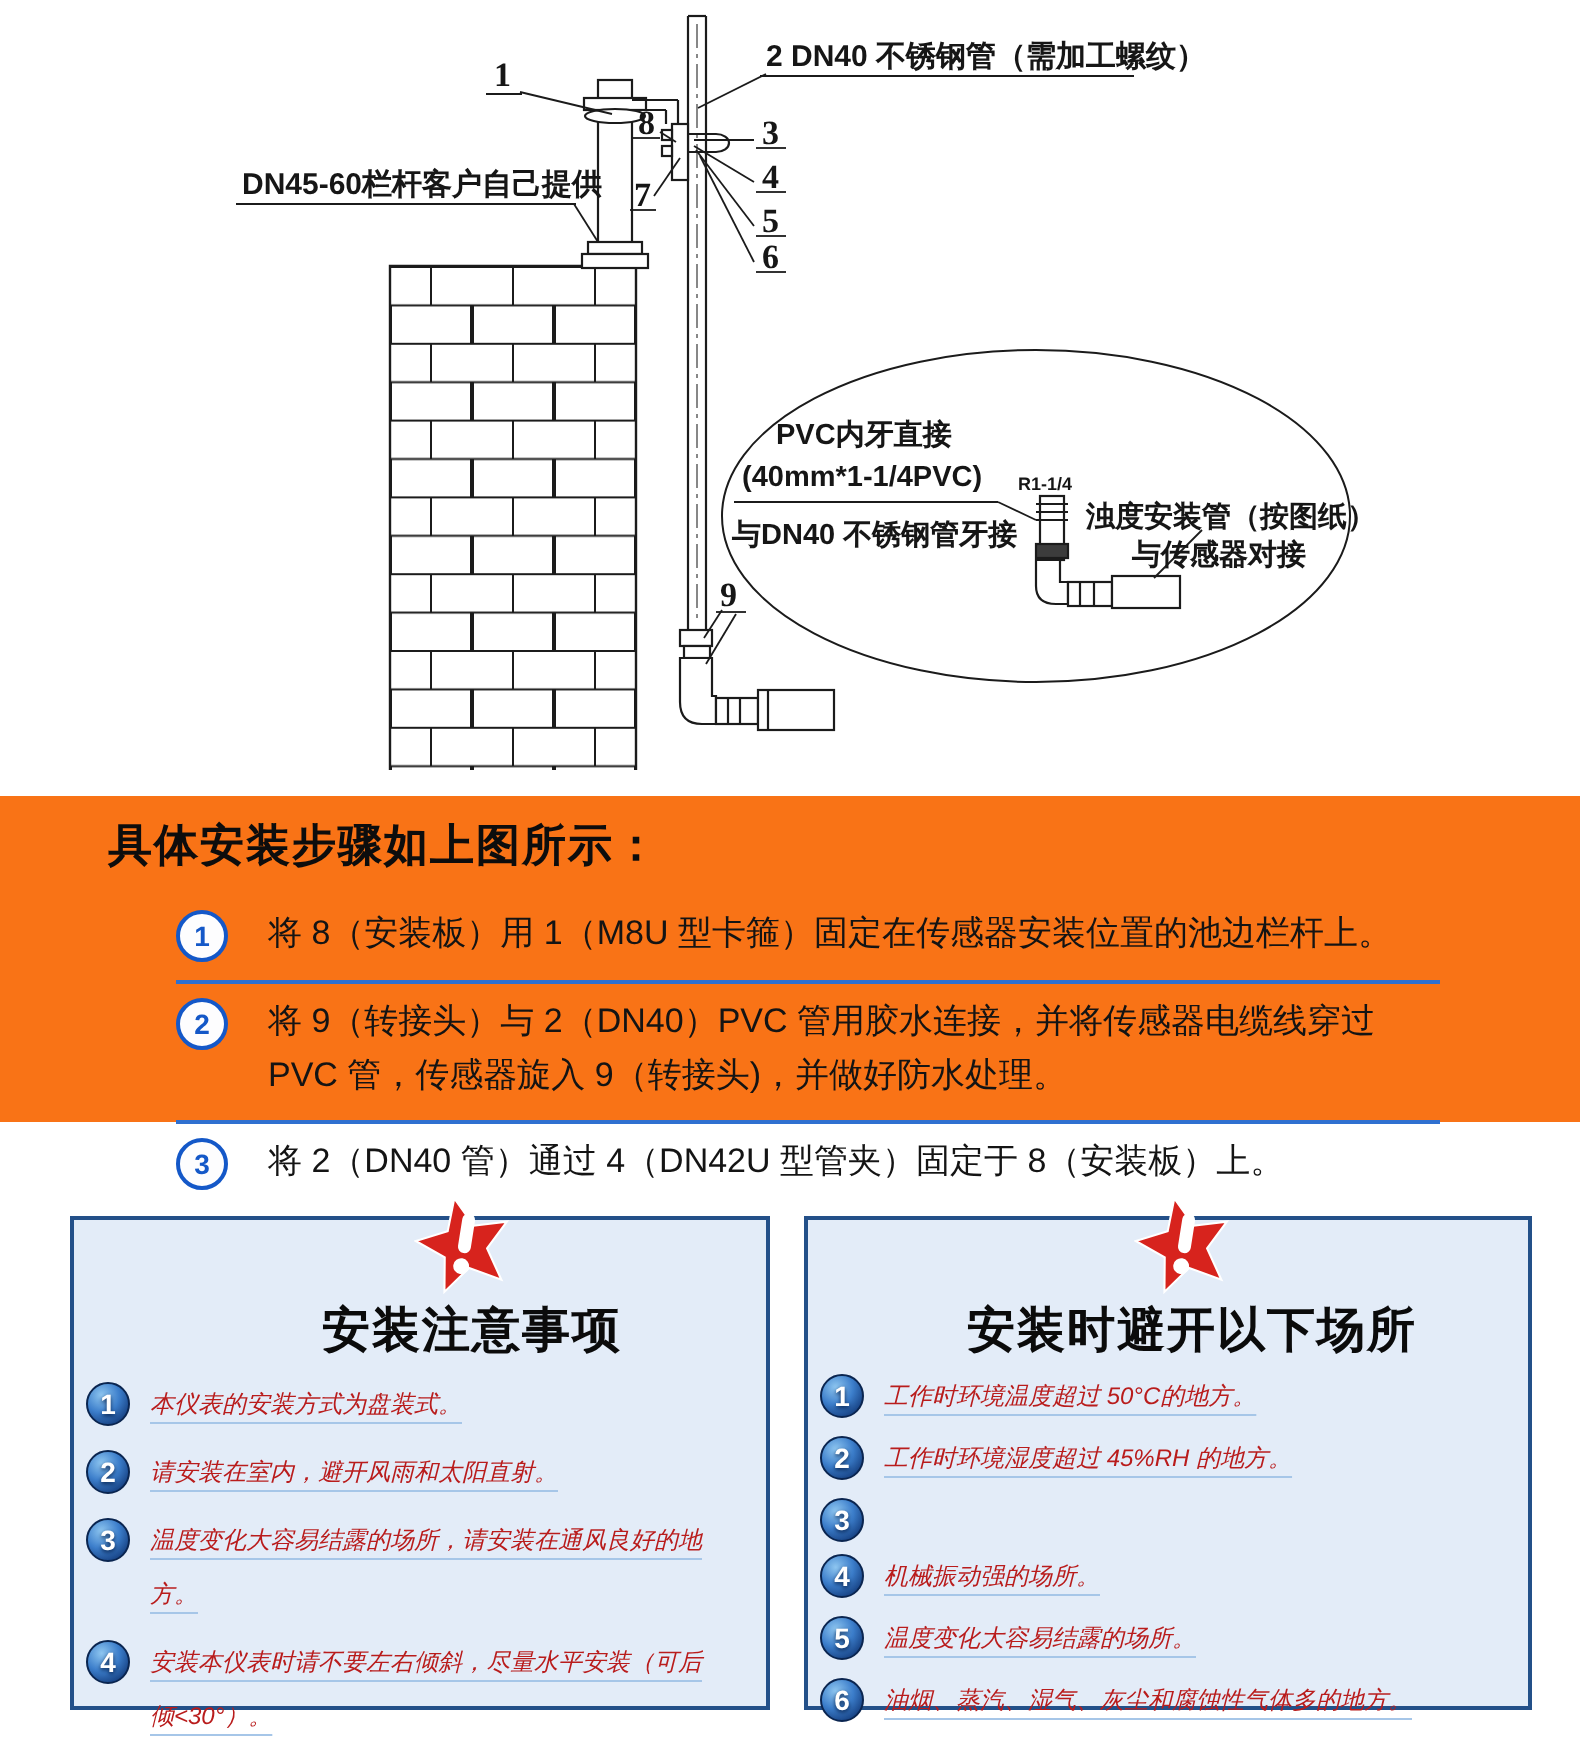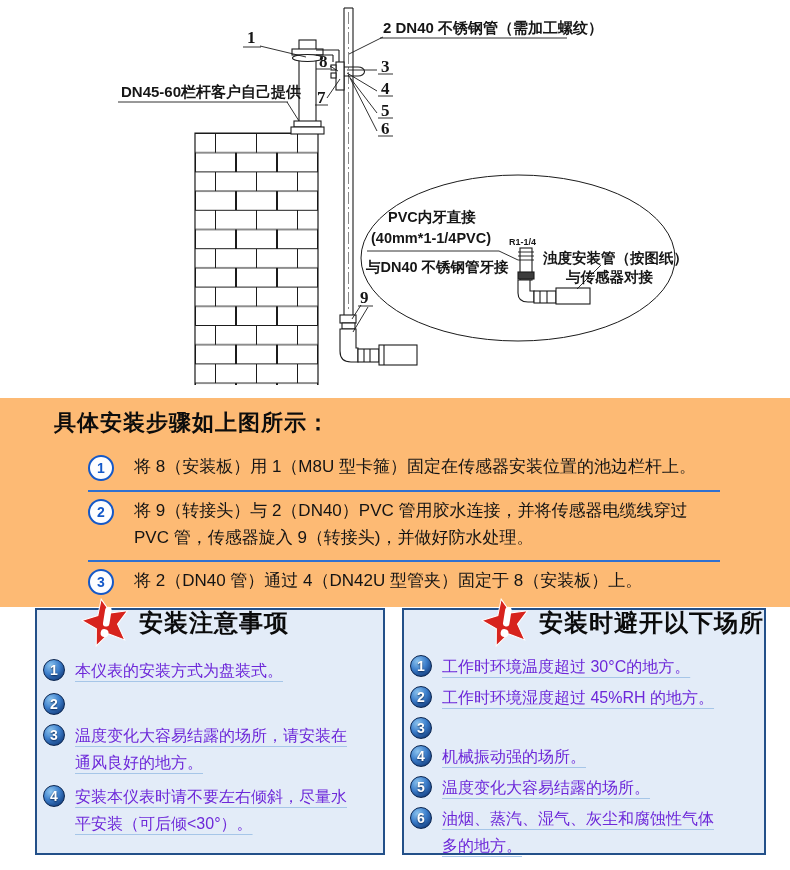--- a/index.html
+++ b/index.html
@@ -9,22 +9,22 @@
     overflow:hidden;
   }
   #diagram{position:absolute;left:0;top:0;width:790px;height:400px;background:#fff;}
   #diagram svg{display:block;}
   .dia-label{font-size:15px;font-weight:600;fill:#161616;}
   .dia-num{font-size:17px;font-weight:700;fill:#161616;font-family:"Liberation Serif","DejaVu Serif",serif;}
   .dia-small{font-size:9px;font-weight:700;fill:#161616;}
   .dia-bubble{font-size:14.5px;font-weight:600;fill:#161616;}
 
   #steps-section{
-    position:absolute;left:0;top:398px;width:790px;height:209px;
-    background:#fdba74;box-sizing:border-box;
+    position:absolute;left:0;top:398px;width:790px;height:163px;
+    background:#f97316;box-sizing:border-box;
   }
   #steps-title{
     margin:0;position:absolute;left:54px;top:10px;
     font-size:22px;font-weight:700;color:#0d0d0d;letter-spacing:1px;
   }
   #steps-list{position:absolute;left:88px;top:50px;width:632px;}
   .step{display:flex;align-items:flex-start;padding:5px 0 9px;border-bottom:2px solid #2f70d0;}
   .step:last-child{border-bottom:none;}
   .step-num{
     flex:0 0 22px;height:22px;margin:2px 20px 0 0;border:2px solid #1458c8;border-radius:50%;
@@ -32,40 +32,41 @@
     background:#fdfdfe;box-sizing:content-box;
   }
   .step-text{font-size:17px;line-height:27px;width:586px;color:#141414;}
 
   .warn-box{
     position:absolute;top:608px;height:247px;box-sizing:border-box;
     background:#e3ecf8;border:2px solid #235089;
   }
   #notice-box{left:35px;width:350px;}
   #avoid-box{left:402px;width:364px;}
-  .box-header{display:flex;align-items:center;margin-top:-13px;}
+  .box-header{display:flex;align-items:center;margin-top:-13px;flex-direction:column;}
   #notice-box .box-header{margin-left:44px;}
   #avoid-box .box-header{margin-left:16px;justify-content:flex-end;}
   .star-wrap{width:50px;height:52px;flex:0 0 50px;}
   .box-title{font-size:24px;font-weight:700;color:#0b0b0b;margin-left:8px;letter-spacing:1px;}
   .box-items{display:flex;flex-direction:column;padding:4px 8px 0 6px;}
   #notice-box .box-items{gap:7px;margin-top:4px;}
   #avoid-box .box-items{gap:4px;margin-top:0;}
   .w-item{display:flex;align-items:flex-start;}
   .sphere{
     flex:0 0 22px;height:22px;margin:2px 10px 0 0;border-radius:50%;
     background:radial-gradient(circle at 34% 28%, #8ec6f0 0%, #3c7ecb 45%, #123a7a 85%, #0a2550 100%);
     border:1px solid #0a2550;box-sizing:border-box;
     color:#fff;font-weight:700;font-size:14px;line-height:20px;text-align:center;
     text-shadow:0 1px 2px #06214d;
   }
   .w-text{
-    font-size:16px;line-height:27px;max-width:280px;color:#6d28d9;
+    font-size:12px;line-height:27px;max-width:280px;color:#b91c1c;
     text-decoration:underline;text-decoration-color:#a6c6e8;text-decoration-thickness:1px;
     text-underline-offset:5px;
+    font-style:italic;
   }
 </style>
 </head>
 <body>
 
 <div id="diagram">
   <svg width="790" height="400" viewBox="0 0 790 400">
     <defs>
       <pattern id="brick" x="195" y="133" width="41" height="38.4" patternUnits="userSpaceOnUse">
         <rect width="41" height="38.4" fill="#ffffff"></rect>
@@ -203,20 +204,21 @@
     </span>
     <span class="box-title">安装注意事项</span>
   </div>
   <div class="box-items">
     <div class="w-item">
       <div class="sphere">1</div>
       <div class="w-text">本仪表的安装方式为盘装式。</div>
     </div>
     <div class="w-item">
       <div class="sphere">2</div>
+      <div class="w-text">请安装在室内，避开风雨和太阳直射。</div>
     </div>
     <div class="w-item">
       <div class="sphere">3</div>
       <div class="w-text">温度变化大容易结露的场所，请安装在通风良好的地方。</div>
     </div>
     <div class="w-item">
       <div class="sphere">4</div>
       <div class="w-text">安装本仪表时请不要左右倾斜，尽量水平安装（可后倾&lt;30°）。</div>
     </div>
   </div>
@@ -231,21 +233,21 @@
           <rect x="10.5" y="4.6" width="3.1" height="9.6" rx="1.5" fill="#ffffff"></rect>
           <circle cx="12" cy="17.4" r="1.9" fill="#ffffff"></circle>
         </g>
       </svg>
     </span>
     <span class="box-title">安装时避开以下场所</span>
   </div>
   <div class="box-items">
     <div class="w-item">
       <div class="sphere">1</div>
-      <div class="w-text">工作时环境温度超过 30°C的地方。</div>
+      <div class="w-text">工作时环境温度超过 50°C的地方。</div>
     </div>
     <div class="w-item">
       <div class="sphere">2</div>
       <div class="w-text">工作时环境湿度超过 45%RH 的地方。</div>
     </div>
     <div class="w-item">
       <div class="sphere">3</div>
     </div>
     <div class="w-item">
       <div class="sphere">4</div>

